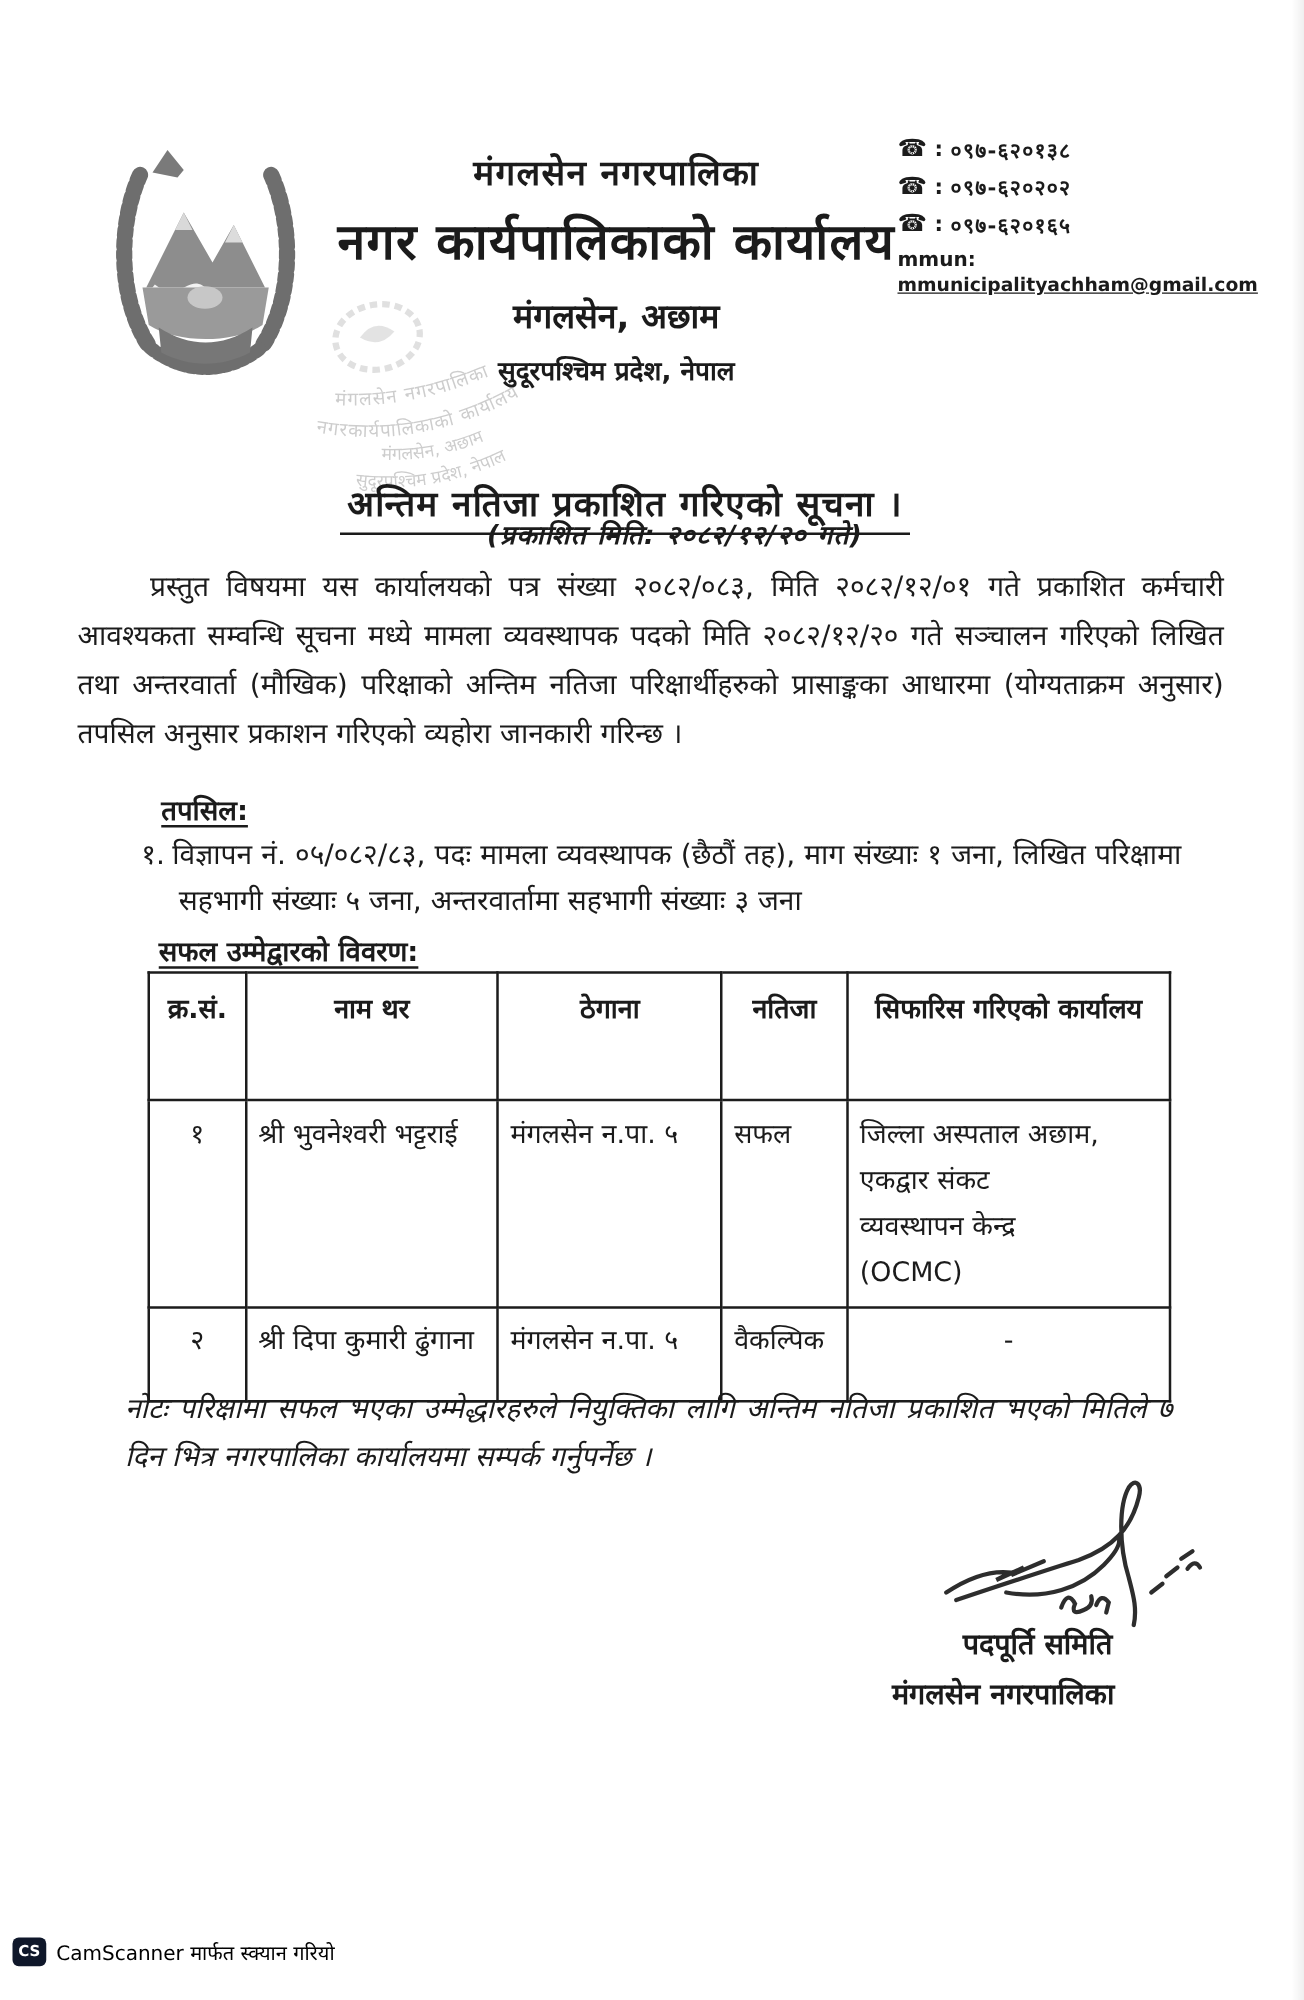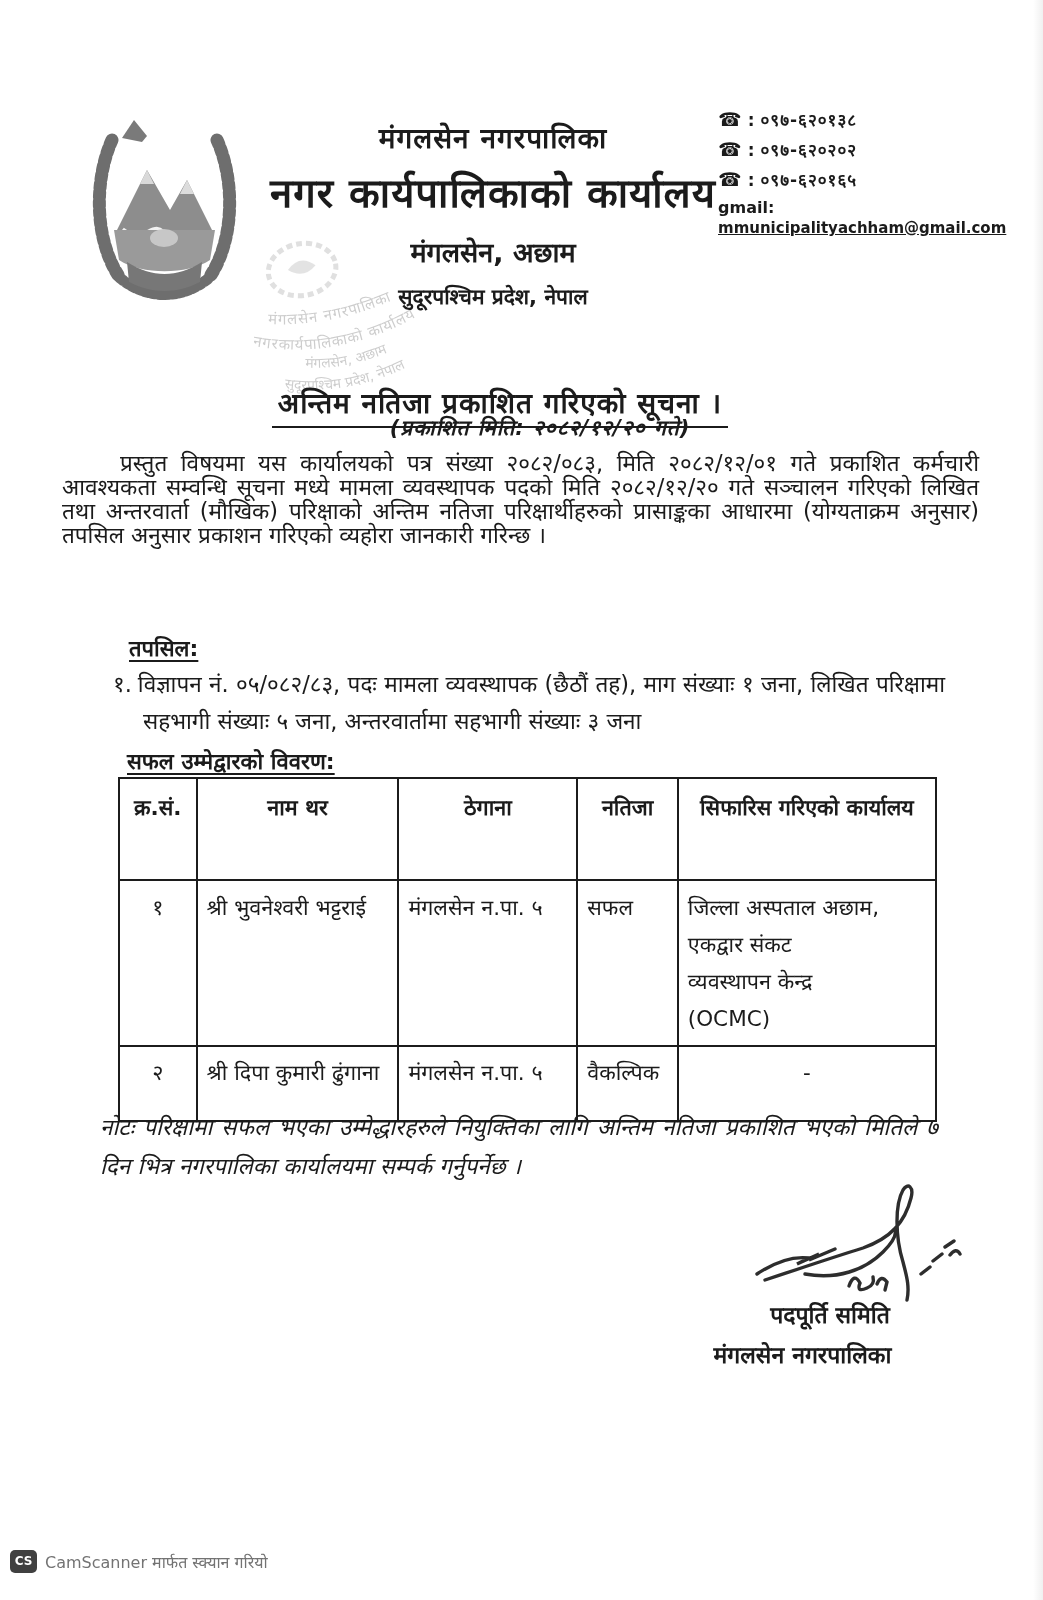--- a/index.html
+++ b/index.html
@@ -44,21 +44,21 @@
   .title {
     display:inline-block; font-size:28px; font-weight:700;
     border-bottom:2px solid #1b1b1b; padding:0 6px 5px 6px; letter-spacing:1px;
   }
   .subtitle-wrap { position:absolute; left:0; top:413px; width:1080px; text-align:center; }
   .subtitle { font-style:italic; font-size:21px; font-weight:600; letter-spacing:1px; }
 
   
   .body-par {
     position:absolute; left:62px; top:451px; width:917px;
-    font-size:22.5px; line-height:24px; text-align:justify; text-indent:58px;
+    font-size:22.5px; line-height:39px; text-align:justify; text-indent:58px;
   }
   .tapasil { position:absolute; left:129px; top:632px; font-size:22px; font-weight:700; text-decoration:underline; text-underline-offset:4px; }
   .list-item {
     position:absolute; left:113px; top:666px; width:832px;
     font-size:22.5px; line-height:37px; text-align:justify;
     padding-left:30px; text-indent:-30px;
   }
   .list-item .num { margin-right:6px; }
   .table-caption { position:absolute; left:127px; top:745px; font-size:22px; font-weight:700; text-decoration:underline; text-underline-offset:4px; }
 
@@ -88,24 +88,24 @@
   }
 
   
   .sign-svg { position:absolute; left:745px; top:1178px; width:220px; height:135px; }
   .sign-committee { position:absolute; left:720px; top:1298px; width:220px; text-align:center; font-size:23px; font-weight:700; }
   .sign-org       { position:absolute; left:655px; top:1338px; width:295px; text-align:center; font-size:23px; font-weight:700; }
 
   
   .watermark { position:absolute; left:10px; top:1550px; display:flex; align-items:center; gap:8px; }
   .cs-badge {
-    width:27px; height:23px; border-radius:5px; background:#404040;
+    width:27px; height:23px; border-radius:5px; background:#0f172a;
     color:#ffffff; font-size:12px; font-weight:700; text-align:center; line-height:23px;
   }
-  .cs-text { color:#737373; font-size:16px; }
+  .cs-text { color:#000000; font-size:16px; }
 </style>
 </head>
 <body>
 
 <div class="page">
 
   <svg class="logo" viewBox="0 0 145 205">
     <g stroke="#6e6e6e" fill="none" stroke-linecap="round">
       <path d="M20,30 C2,70 2,130 28,168" stroke-width="13" stroke-dasharray="5 4"></path>
       <path d="M125,30 C143,70 143,130 117,168" stroke-width="13" stroke-dasharray="5 4"></path>
@@ -156,21 +156,21 @@
     <div class="phone-row">
       <span class="phone-icon">☎</span>
         <span>:</span>
       <span class="phone-num">०९७-६२०२०२</span>
     </div>
     <div class="phone-row">
       <span class="phone-icon">☎</span>
         <span>:</span>
       <span class="phone-num">०९७-६२०१६५</span>
     </div>
-    <div class="email-label">gmail:</div>
+    <div class="email-label">mmun:</div>
     <div class="email-line">mmunicipalityachham@gmail.com</div>
   </div>
 
   <div class="title-wrap">
     <span class="title">अन्तिम नतिजा प्रकाशित गरिएको सूचना ।</span>
   </div>
   <div class="subtitle-wrap">
     <span class="subtitle">(प्रकाशित मिति: २०८२/१२/२० गते)</span>
   </div>
 

